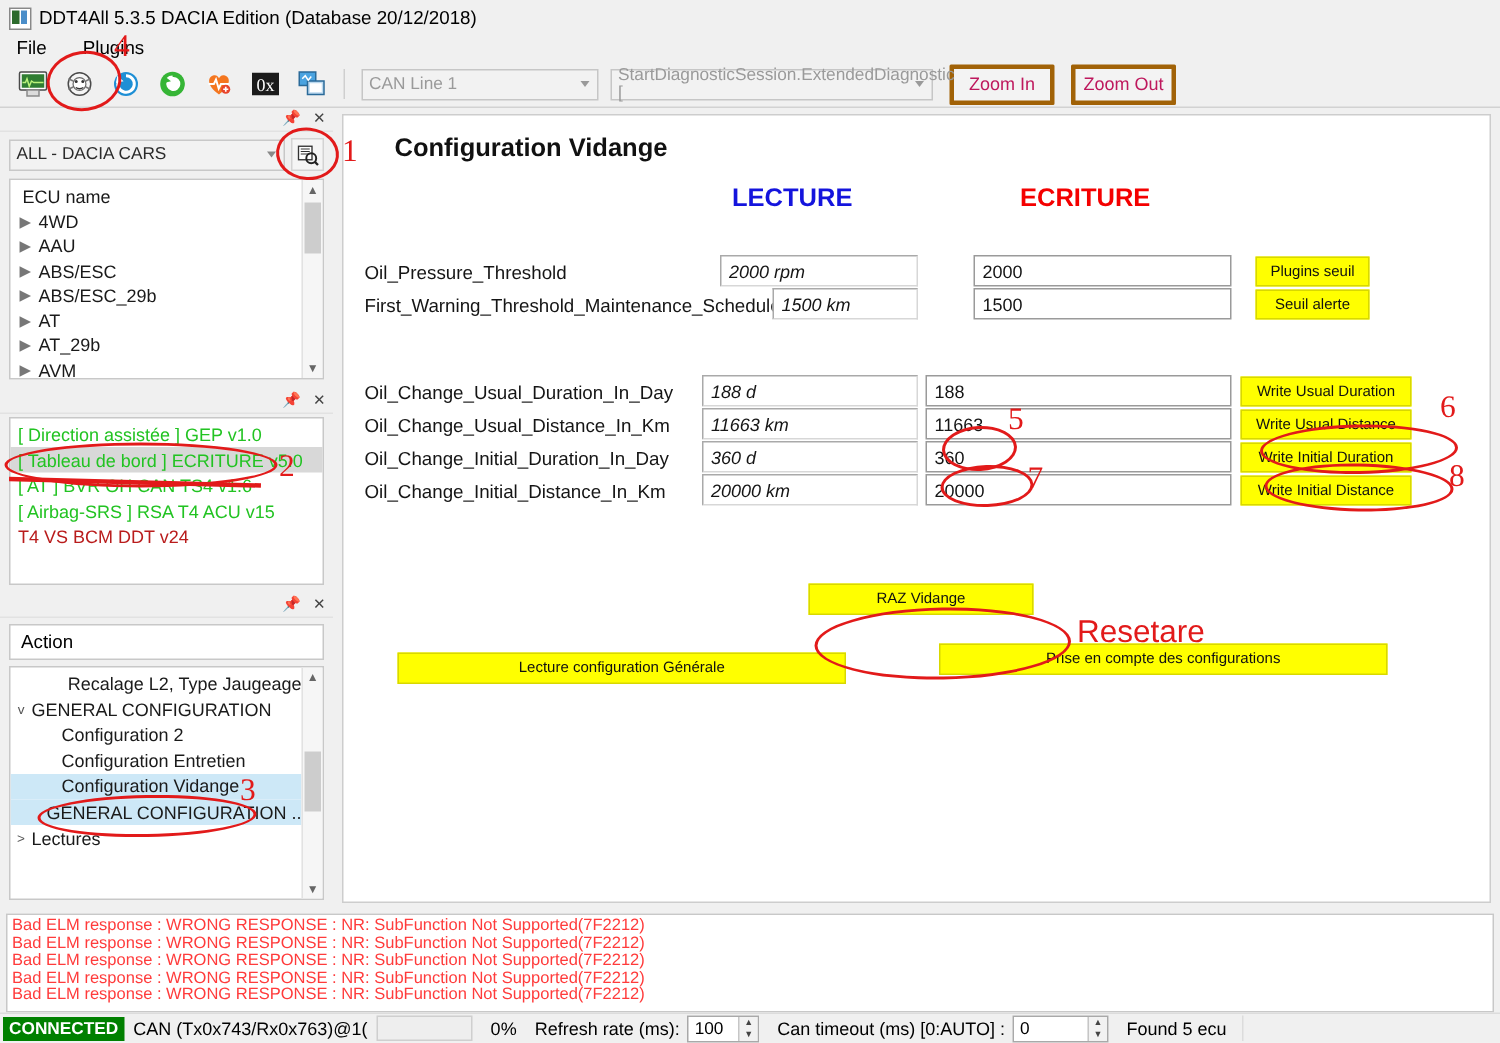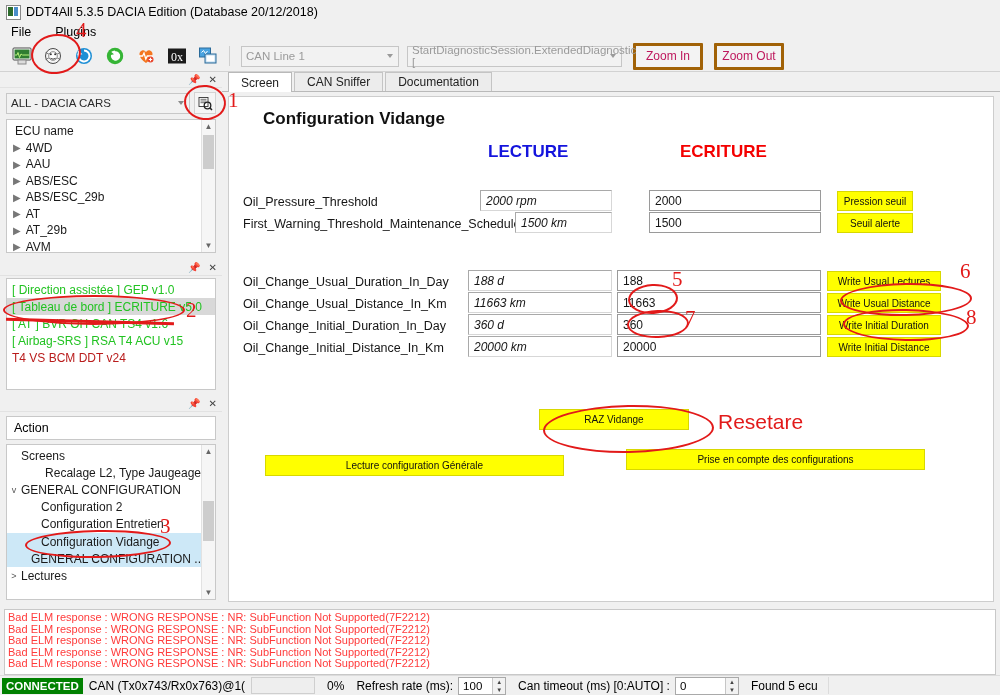--- a/index.html
+++ b/index.html
@@ -314,24 +314,20 @@
       <div class="dockhdr">
         <span class="pin">📌</span>
         <span class="cls">✕</span>
       </div>
       <div class="panel" style="flex:1;padding-top:4px;min-height:0;">
         <div class="actionbox">Action</div>
         <div class="treebox">
           <div style="padding-top:2px;padding-right:14px;">
             <div class="trow">
                 <span class="tw"></span>
-                <span style="padding-left:0px">Screens</span>
-              </div>
-            <div class="trow">
-                <span class="tw"></span>
                 <span style="padding-left:28px">Recalage L2, Type Jaugeage</span>
               </div>
             <div class="trow">
                 <span class="tw">v</span>
                 <span style="padding-left:0px">GENERAL CONFIGURATION</span>
               </div>
             <div class="trow">
                 <span class="tw"></span>
                 <span style="padding-left:20px">Configuration 2</span>
               </div>
@@ -356,47 +352,42 @@
             <div class="up">▲</div>
             <div class="thumb" style="top:56px;height:40px;"></div>
             <div class="dn">▼</div>
           </div>
         </div>
       </div>
     </div>
 
     <div class="right">
 
-      <div class="tabstrip">
-        <div class="tab active">Screen</div>
-        <div class="tab">CAN Sniffer</div>
-        <div class="tab">Documentation</div>
-      </div>
 
       <div class="screenwrap">
         <div class="canvas">
 
           <div class="scr-title">Configuration Vidange</div>
           <div class="hdr-lecture">LECTURE</div>
           <div class="hdr-ecriture">ECRITURE</div>
 
           <div class="rowlbl" style="left:14px;top:98px;">Oil_Pressure_Threshold</div>
           <div class="rofield" style="left:251px;top:93px;width:125px;">2000 rpm</div>
           <div class="wfield" style="left:420px;top:93px;width:165px;">2000</div>
-          <div class="ybtn" style="left:608px;top:94px;width:74px;">Pression seuil</div>
+          <div class="ybtn" style="left:608px;top:94px;width:74px;">Plugins seuil</div>
 
           <div class="rowlbl" style="left:14px;top:120px;">First_Warning_Threshold_Maintenance_Schedule</div>
           <div class="rofield" style="left:286px;top:115px;width:90px;">1500 km</div>
           <div class="wfield" style="left:420px;top:115px;width:165px;">1500</div>
           <div class="ybtn" style="left:608px;top:116px;width:74px;">Seuil alerte</div>
 
           <div class="rowlbl" style="left:14px;top:178px;">Oil_Change_Usual_Duration_In_Day</div>
           <div class="rofield" style="left:239px;top:173px;width:137px;">188 d</div>
           <div class="wfield" style="left:388px;top:173px;width:197px;">188</div>
-          <div class="ybtn" style="left:598px;top:174px;width:112px;">Write Usual Lectures</div>
+          <div class="ybtn" style="left:598px;top:174px;width:112px;">Write Usual Duration</div>
 
           <div class="rowlbl" style="left:14px;top:200px;">Oil_Change_Usual_Distance_In_Km</div>
           <div class="rofield" style="left:239px;top:195px;width:137px;">11663 km</div>
           <div class="wfield" style="left:388px;top:195px;width:197px;">11663</div>
           <div class="ybtn" style="left:598px;top:196px;width:112px;">Write Usual Distance</div>
 
           <div class="rowlbl" style="left:14px;top:222px;">Oil_Change_Initial_Duration_In_Day</div>
           <div class="rofield" style="left:239px;top:217px;width:137px;">360 d</div>
           <div class="wfield" style="left:388px;top:217px;width:197px;">360</div>
           <div class="ybtn" style="left:598px;top:218px;width:112px;">Write Initial Duration</div>

